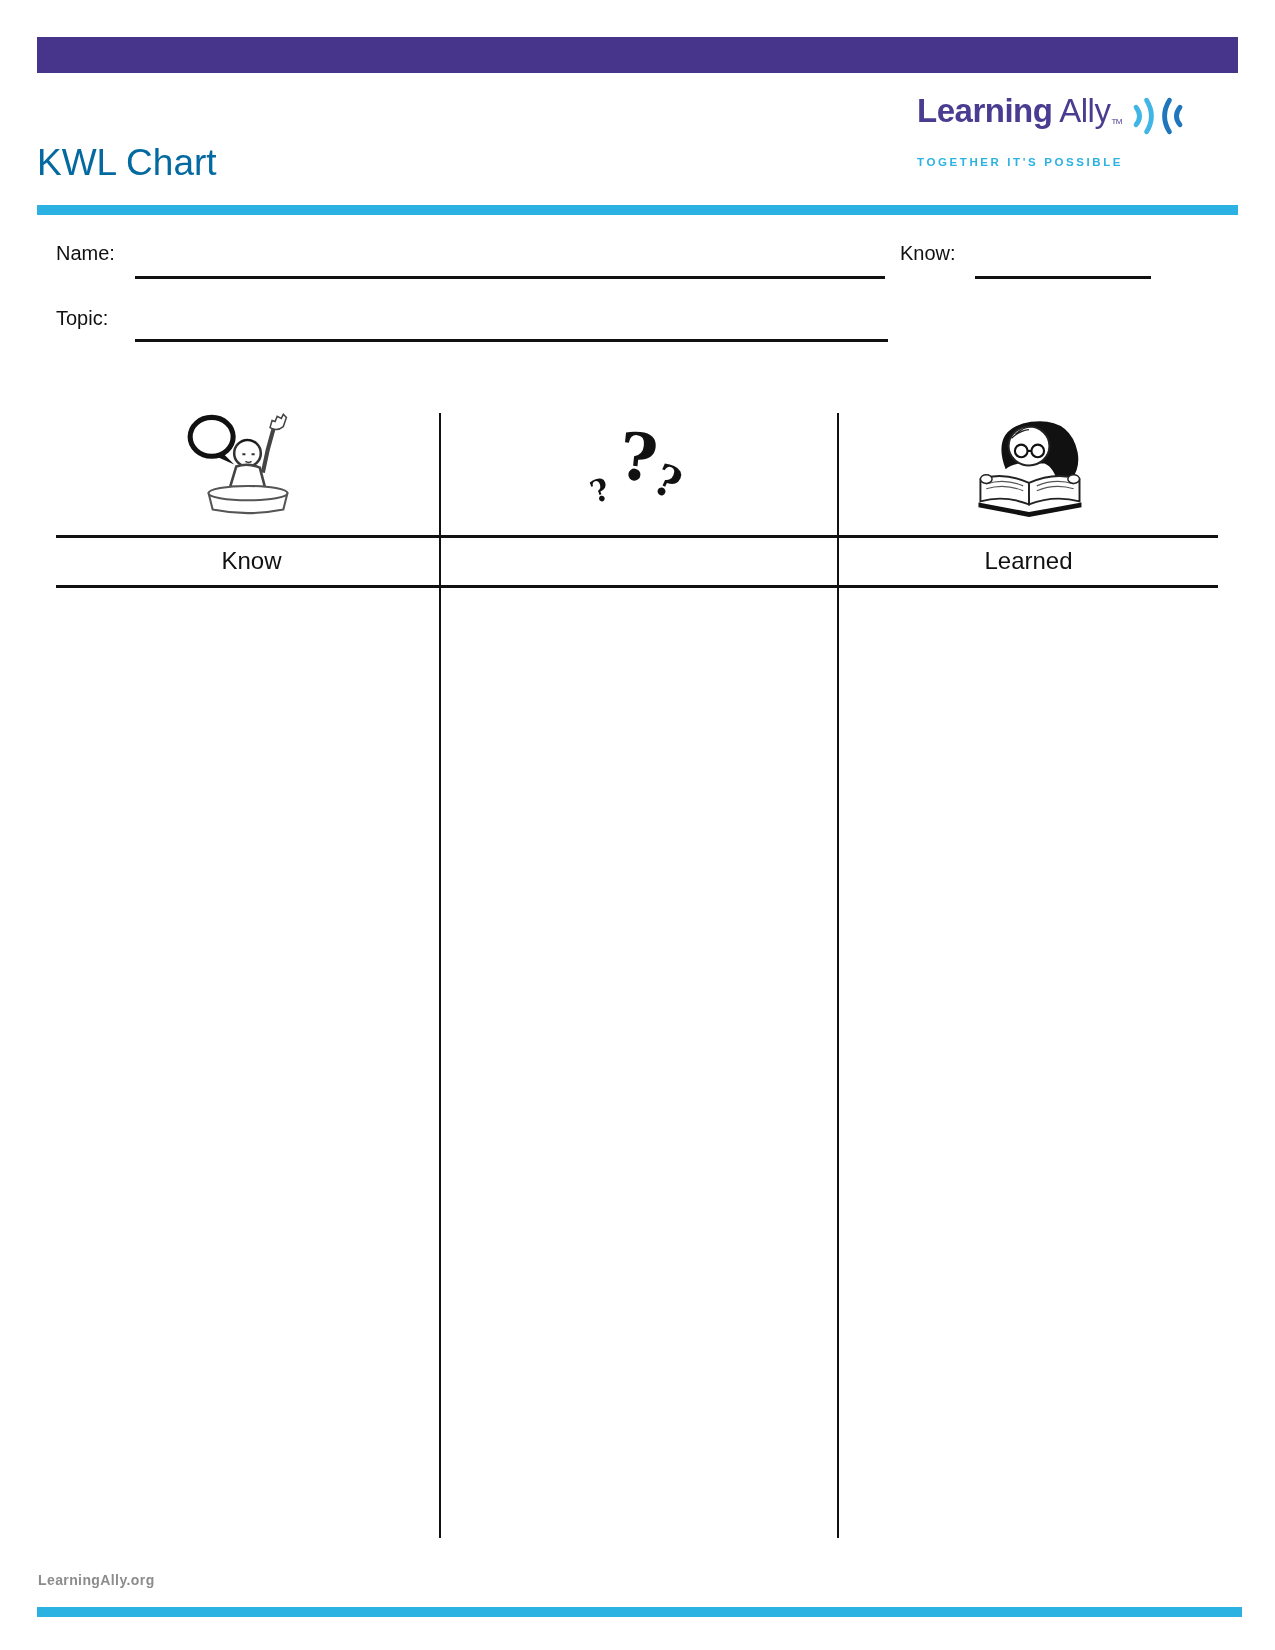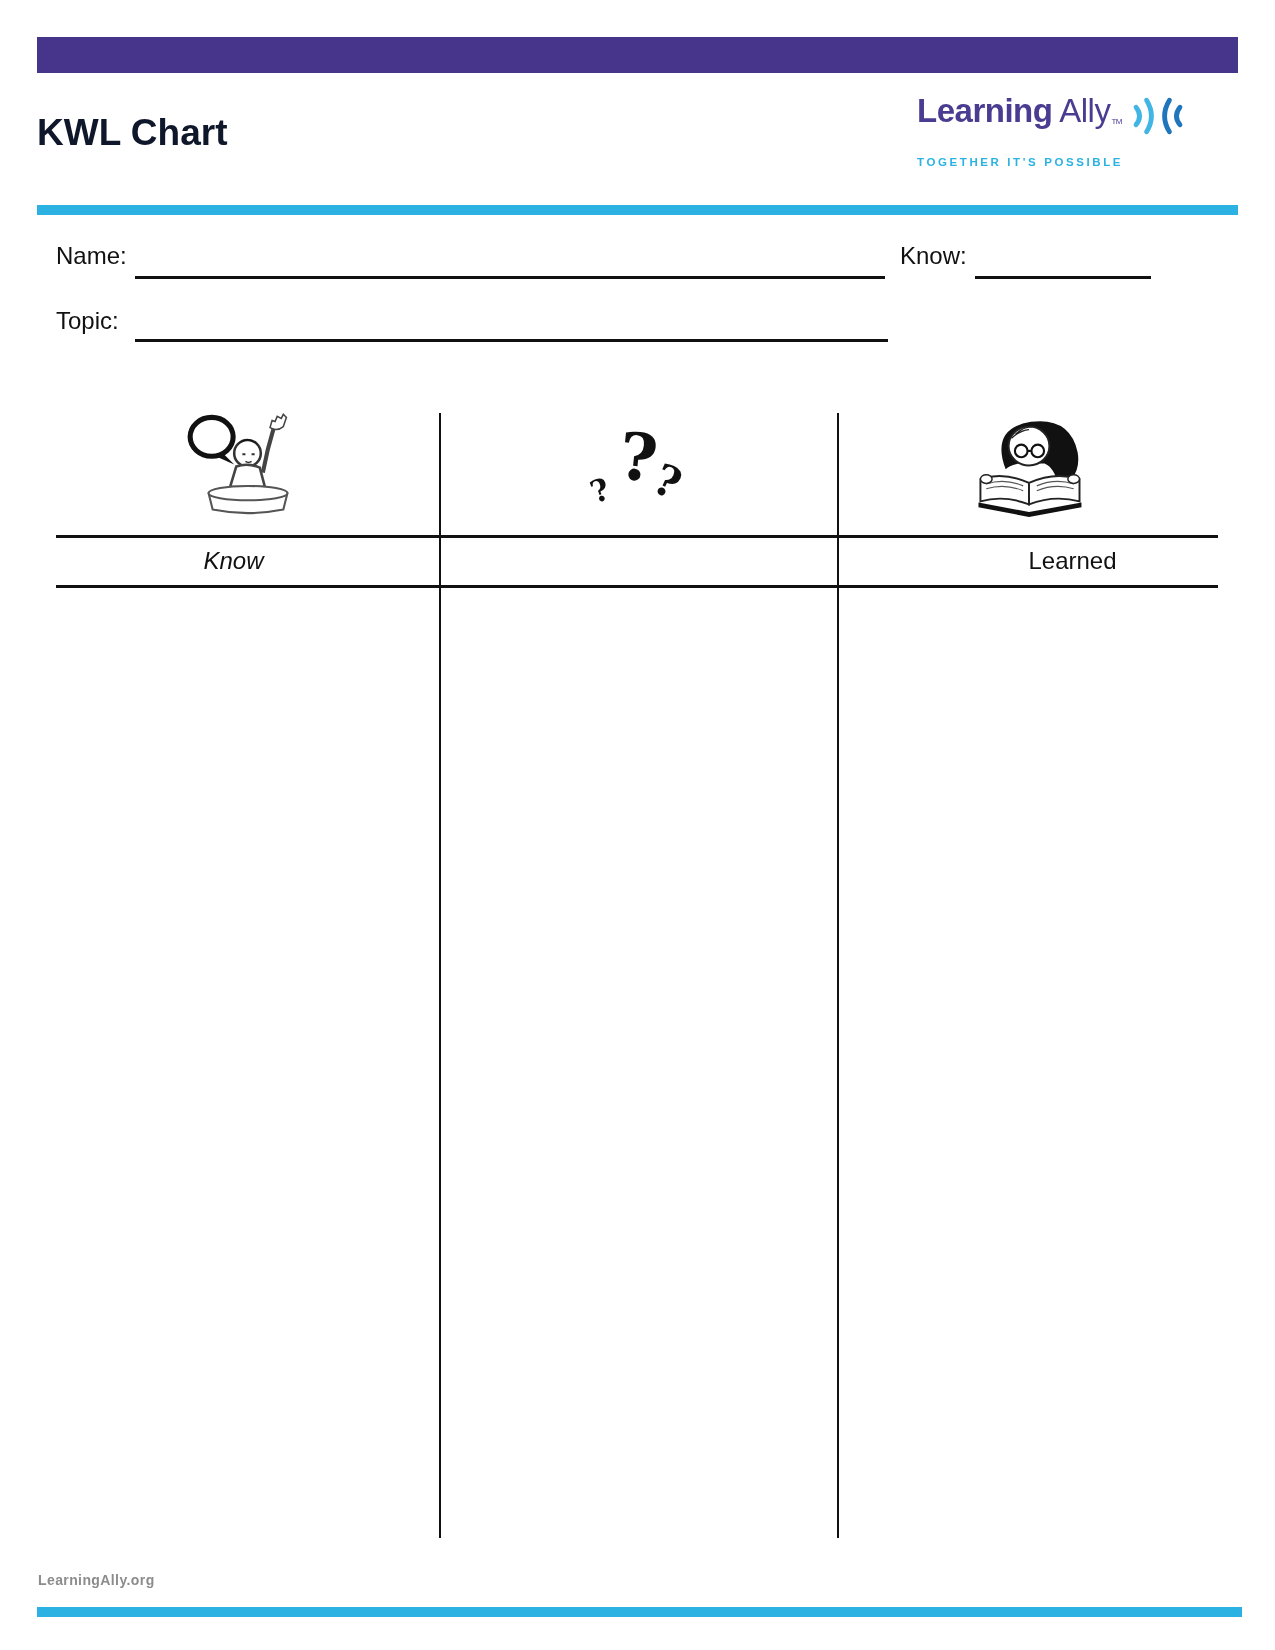--- a/index.html
+++ b/index.html
@@ -13,42 +13,42 @@
   .footer-cyan-bar{left:37px;top:1607px;width:1205px;height:10px;background:var(--cyan-bar,#2BB2E2);}
 
   .logo-block{position:absolute;top:92px;right:88px;text-align:left;}
   .logo-row{display:flex;align-items:center;gap:8px;}
   .brand{font-size:33px;line-height:36px;color:var(--logo-purple,#4A3C90);letter-spacing:-0.5px;white-space:nowrap;}
   .brand .b{font-weight:bold;}
   .brand .tm{font-size:8px;vertical-align:baseline;position:relative;top:2px;left:1px;color:var(--logo-purple,#4A3C90);}
   .waves{width:58px;height:44px;margin-top:2px;}
   .tagline{margin-top:18px;font-size:11.5px;font-weight:bold;letter-spacing:2.6px;color:var(--cyan-bar,#2BB2E2);white-space:nowrap;}
 
-  .doc-title{position:absolute;left:37px;top:112px;font-size:37px;color:#0f172a;font-weight:bold;}
+  .doc-title{position:absolute;left:37px;top:142px;font-size:37px;color:#0369a1;}
 
-  .field-label{position:absolute;font-size:24px;color:#111;}
+  .field-label{position:absolute;font-size:20px;color:#111;}
   .name-label{left:56px;top:242px;}
   .date-label{left:900px;top:242px;}
   .topic-label{left:56px;top:307px;}
   .fill-line{position:absolute;height:3px;background:#111;cursor:text;}
   .name-line{left:135px;top:276px;width:750px;}
   .date-line{left:975px;top:276px;width:176px;}
   .topic-line{left:135px;top:339px;width:753px;}
 
   .h-rule{position:absolute;left:56px;width:1162px;height:3px;background:#111;}
   .rule-top{top:535px;}
   .rule-bottom{top:585px;}
   .v-rule{position:absolute;top:413px;width:2px;height:1125px;background:#111;}
   .v-rule-1{left:439px;}
   .v-rule-2{left:837px;}
 
   .col-header{position:absolute;top:541px;height:40px;line-height:40px;text-align:center;font-size:24px;color:#111;}
-  .col-header.c1{left:42px;width:383px;font-style:italic;}
+  .col-header.c1{left:60px;width:383px;}
   .col-header.c2{left:441px;width:396px;}
-  .col-header.c3{left:839px;width:379px;margin-left:44px;}
+  .col-header.c3{left:839px;width:379px;}
 
   .icon-cell{position:absolute;top:395px;height:140px;display:flex;align-items:center;justify-content:center;}
   .icon-cell.c1{left:56px;width:383px;}
   .icon-cell.c2{left:441px;width:396px;}
   .icon-cell.c3{left:839px;width:379px;}
 
   .body-cell{position:absolute;top:588px;height:950px;cursor:text;}
   .body-cell.c1{left:56px;width:383px;}
   .body-cell.c2{left:441px;width:396px;}
   .body-cell.c3{left:839px;width:379px;}

